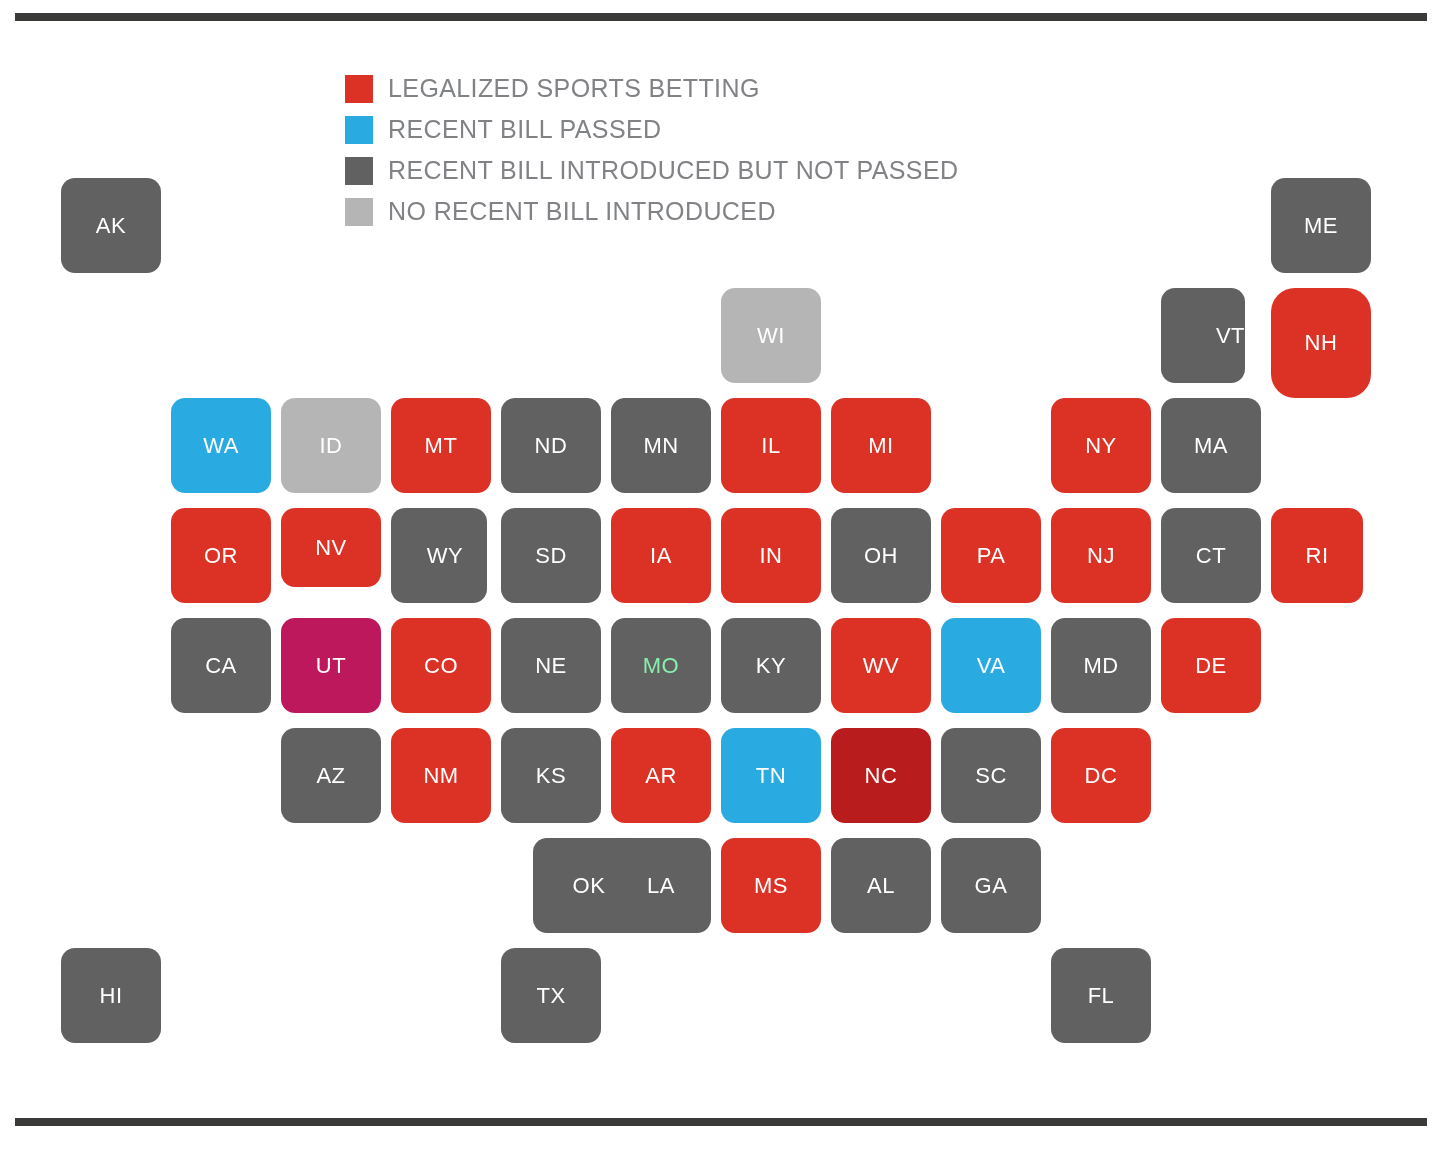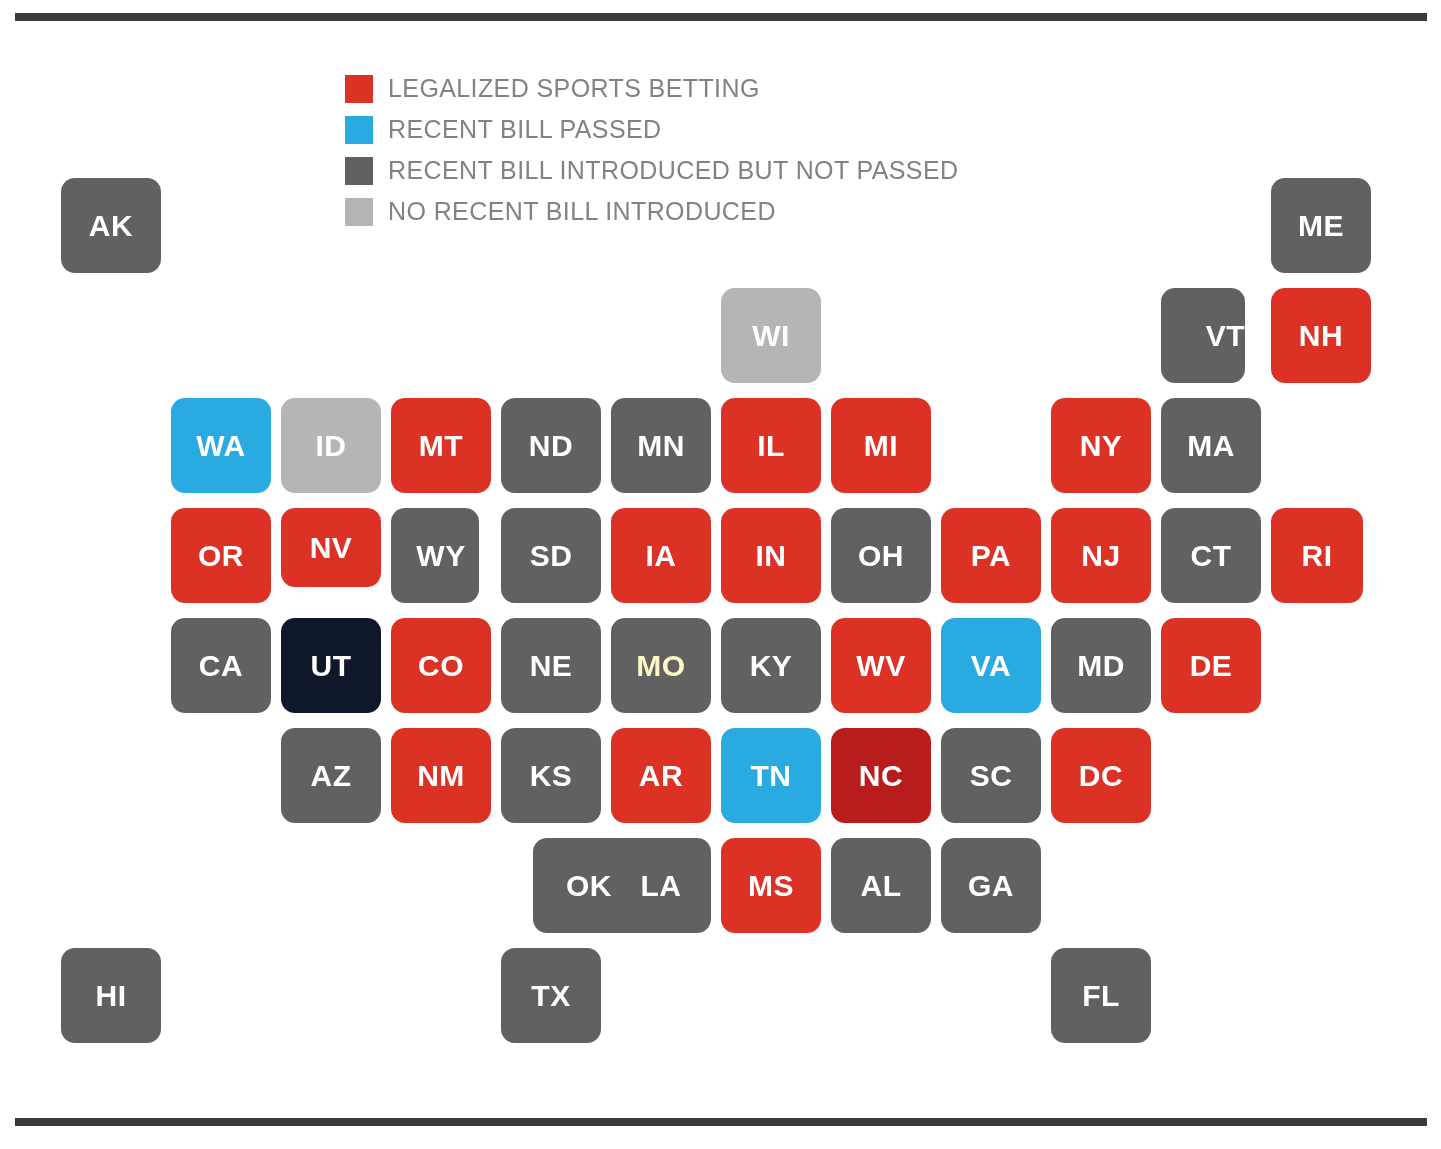--- a/index.html
+++ b/index.html
@@ -55,22 +55,22 @@
     width:100px;
     height:95px;
     border-radius:14px;
     display:flex;
     align-items:center;
     justify-content:center;
     box-sizing:border-box;
   }
   .tile .abbr{
     color:#ffffff;
-    font-size:30px;
-    font-weight:bold;
+    font-size:22px;
+    font-weight:normal;
     letter-spacing:.5px;
     line-height:1;
     user-select:none;
   }
 </style>
 </head>
 <body>
 
 <div class="rule" id="rule-top"></div>
 
@@ -99,21 +99,21 @@
     </div>
     <div class="tile" style="left: 1271px; top: 178px; width: 100px; height: 95px; background: rgb(97, 97, 97);">
       <span class="abbr" style="color: rgb(255, 255, 255);">ME</span>
     </div>
     <div class="tile" style="left: 721px; top: 288px; width: 100px; height: 95px; background: rgb(181, 181, 181);">
       <span class="abbr" style="color: rgb(255, 255, 255);">WI</span>
     </div>
     <div class="tile" style="left: 1161px; top: 288px; width: 84px; height: 95px; background: rgb(97, 97, 97); justify-content: flex-end;">
       <span class="abbr" style="color: rgb(255, 255, 255);">VT</span>
     </div>
-    <div class="tile" style="left: 1271px; top: 288px; width: 100px; height: 95px; background: rgb(220, 50, 38);">
+    <div class="tile" style="left: 1271px; top: 288px; width: 100px; height: 110px; background: rgb(220, 50, 38); border-radius: 24px;">
       <span class="abbr" style="color: rgb(255, 255, 255);">NH</span>
     </div>
     <div class="tile" style="left: 171px; top: 398px; width: 100px; height: 95px; background: rgb(41, 171, 226);">
       <span class="abbr" style="color: rgb(255, 255, 255);">WA</span>
     </div>
     <div class="tile" style="left: 281px; top: 398px; width: 100px; height: 95px; background: rgb(181, 181, 181);">
       <span class="abbr" style="color: rgb(255, 255, 255);">ID</span>
     </div>
     <div class="tile" style="left: 391px; top: 398px; width: 100px; height: 95px; background: rgb(220, 50, 38);">
       <span class="abbr" style="color: rgb(255, 255, 255);">MT</span>
@@ -135,21 +135,21 @@
     </div>
     <div class="tile" style="left: 1161px; top: 398px; width: 100px; height: 95px; background: rgb(97, 97, 97);">
       <span class="abbr" style="color: rgb(255, 255, 255);">MA</span>
     </div>
     <div class="tile" style="left: 171px; top: 508px; width: 100px; height: 95px; background: rgb(220, 50, 38);">
       <span class="abbr" style="color: rgb(255, 255, 255);">OR</span>
     </div>
     <div class="tile" style="left: 281px; top: 508px; width: 100px; height: 79px; background: rgb(220, 50, 38);">
       <span class="abbr" style="color: rgb(255, 255, 255);">NV</span>
     </div>
-    <div class="tile" style="left: 391px; top: 508px; width: 88px; height: 95px; background: rgb(97, 97, 97); padding-left: 12px;">
+    <div class="tile" style="left: 391px; top: 508px; width: 96px; height: 95px; background: rgb(97, 97, 97); padding-left: 12px;">
       <span class="abbr" style="color: rgb(255, 255, 255);">WY</span>
     </div>
     <div class="tile" style="left: 501px; top: 508px; width: 100px; height: 95px; background: rgb(97, 97, 97);">
       <span class="abbr" style="color: rgb(255, 255, 255);">SD</span>
     </div>
     <div class="tile" style="left: 611px; top: 508px; width: 100px; height: 95px; background: rgb(220, 50, 38);">
       <span class="abbr" style="color: rgb(255, 255, 255);">IA</span>
     </div>
     <div class="tile" style="left: 721px; top: 508px; width: 100px; height: 95px; background: rgb(220, 50, 38);">
       <span class="abbr" style="color: rgb(255, 255, 255);">IN</span>
@@ -165,31 +165,31 @@
     </div>
     <div class="tile" style="left: 1161px; top: 508px; width: 100px; height: 95px; background: rgb(97, 97, 97);">
       <span class="abbr" style="color: rgb(255, 255, 255);">CT</span>
     </div>
     <div class="tile" style="left: 1271px; top: 508px; width: 92px; height: 95px; background: rgb(220, 50, 38);">
       <span class="abbr" style="color: rgb(255, 255, 255);">RI</span>
     </div>
     <div class="tile" style="left: 171px; top: 618px; width: 100px; height: 95px; background: rgb(97, 97, 97);">
       <span class="abbr" style="color: rgb(255, 255, 255);">CA</span>
     </div>
-    <div class="tile" style="left: 281px; top: 618px; width: 100px; height: 95px; background: #0f172a;">
+    <div class="tile" style="left: 281px; top: 618px; width: 100px; height: 95px; background: #be185d;">
       <span class="abbr" style="color: rgb(255, 255, 255);">UT</span>
     </div>
     <div class="tile" style="left: 391px; top: 618px; width: 100px; height: 95px; background: rgb(220, 50, 38);">
       <span class="abbr" style="color: rgb(255, 255, 255);">CO</span>
     </div>
     <div class="tile" style="left: 501px; top: 618px; width: 100px; height: 95px; background: rgb(97, 97, 97);">
       <span class="abbr" style="color: #ffffff;">NE</span>
     </div>
     <div class="tile" style="left: 611px; top: 618px; width: 100px; height: 95px; background: rgb(97, 97, 97);">
-      <span class="abbr" style="color: #fef9c3;">MO</span>
+      <span class="abbr" style="color: #86efac;">MO</span>
     </div>
     <div class="tile" style="left: 721px; top: 618px; width: 100px; height: 95px; background: rgb(97, 97, 97);">
       <span class="abbr" style="color: rgb(255, 255, 255);">KY</span>
     </div>
     <div class="tile" style="left: 831px; top: 618px; width: 100px; height: 95px; background: rgb(220, 50, 38);">
       <span class="abbr" style="color: rgb(255, 255, 255);">WV</span>
     </div>
     <div class="tile" style="left: 941px; top: 618px; width: 100px; height: 95px; background: rgb(41, 171, 226);">
       <span class="abbr" style="color: rgb(255, 255, 255);">VA</span>
     </div>

